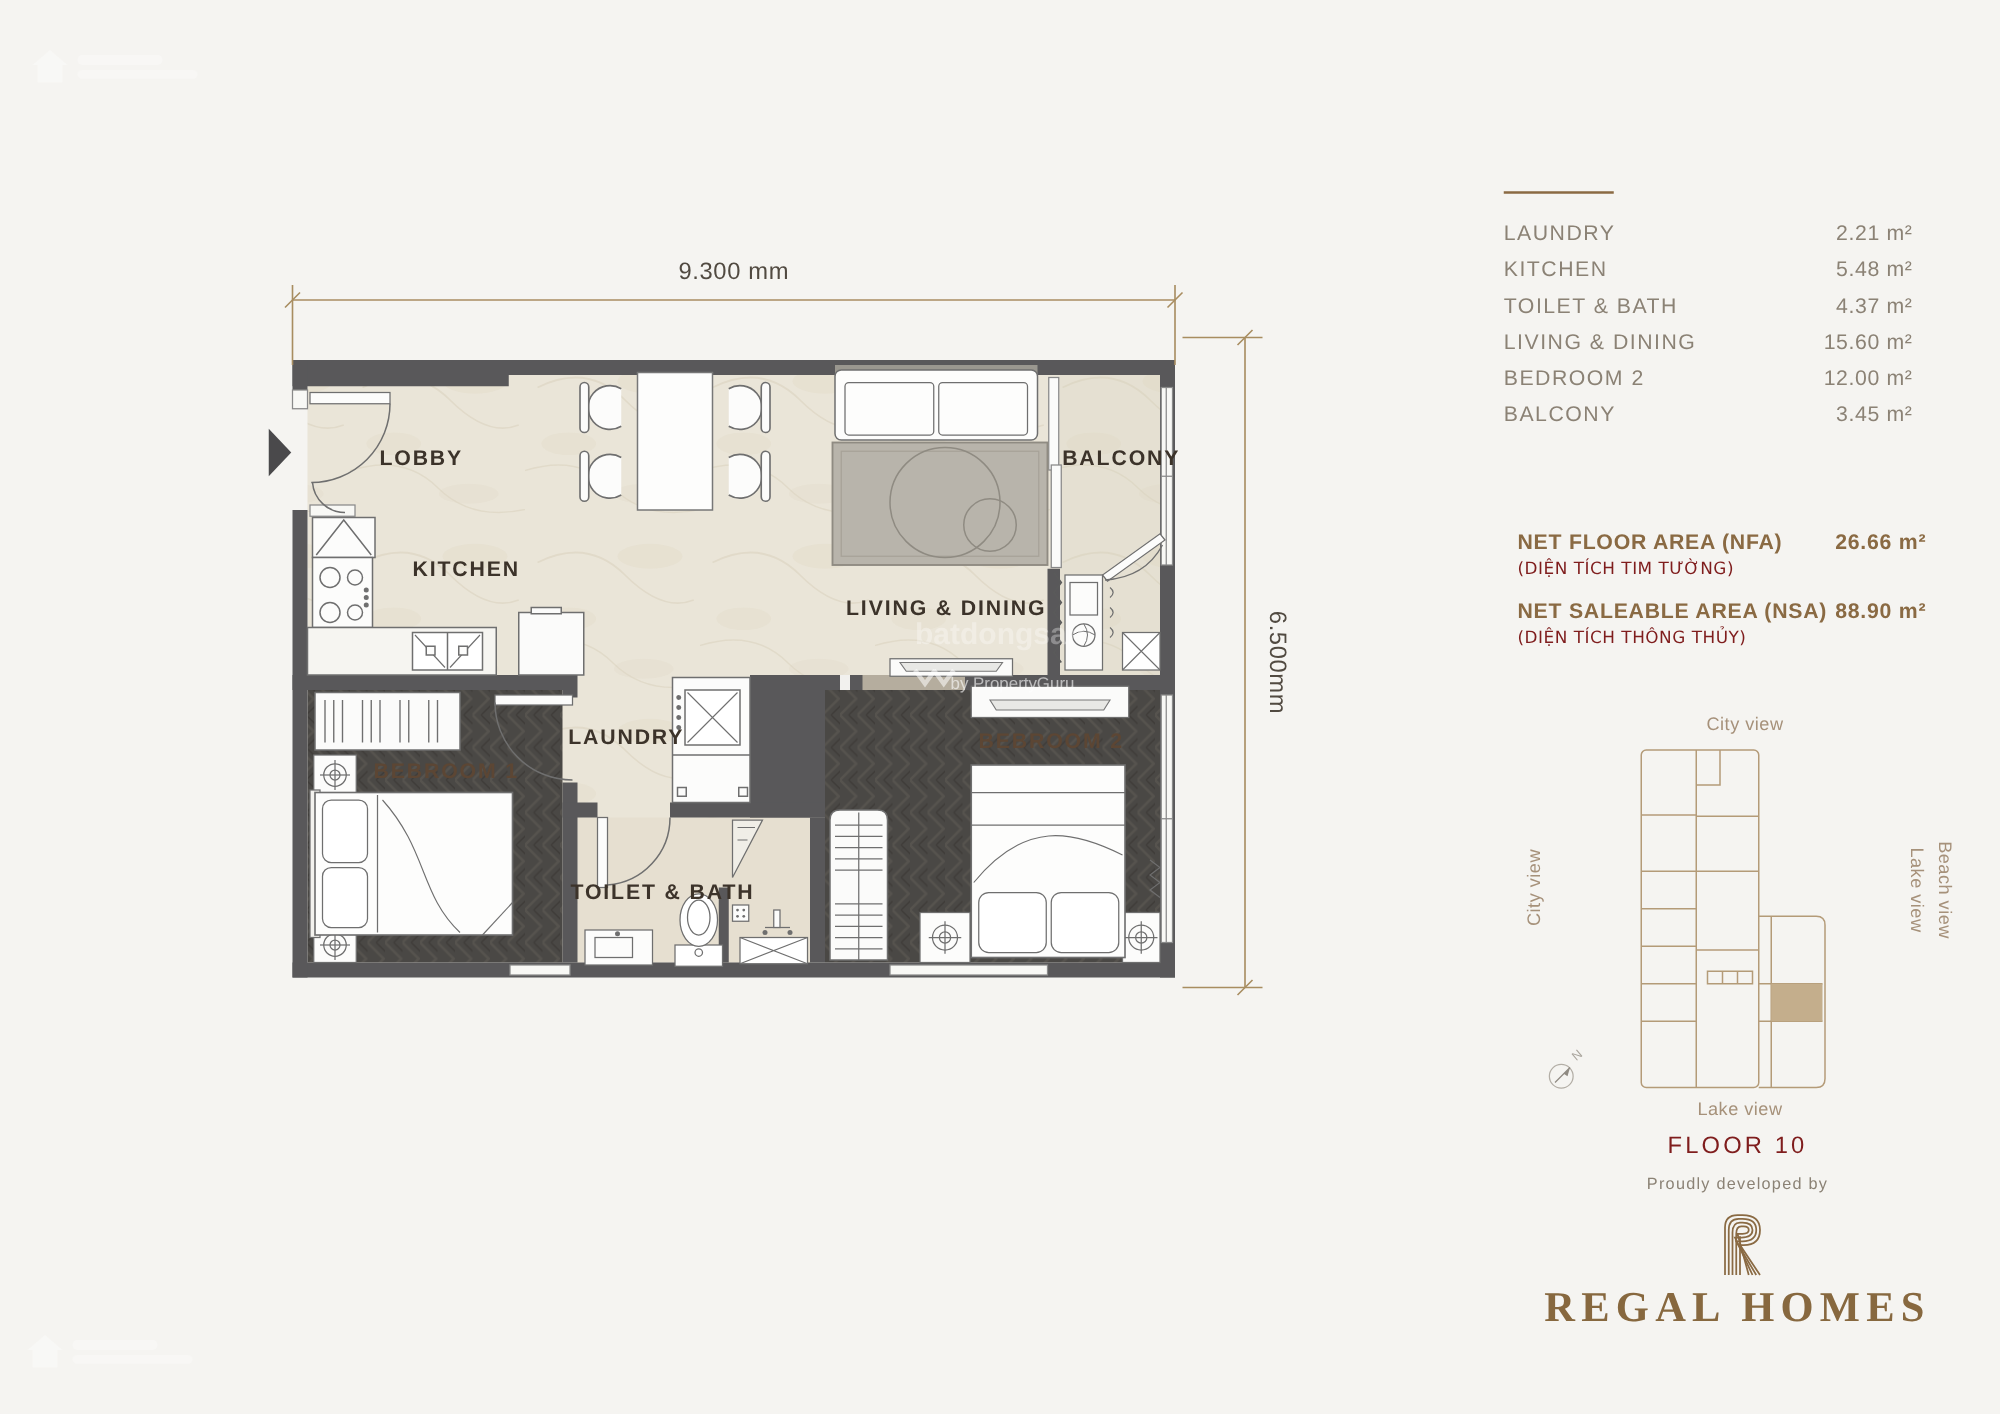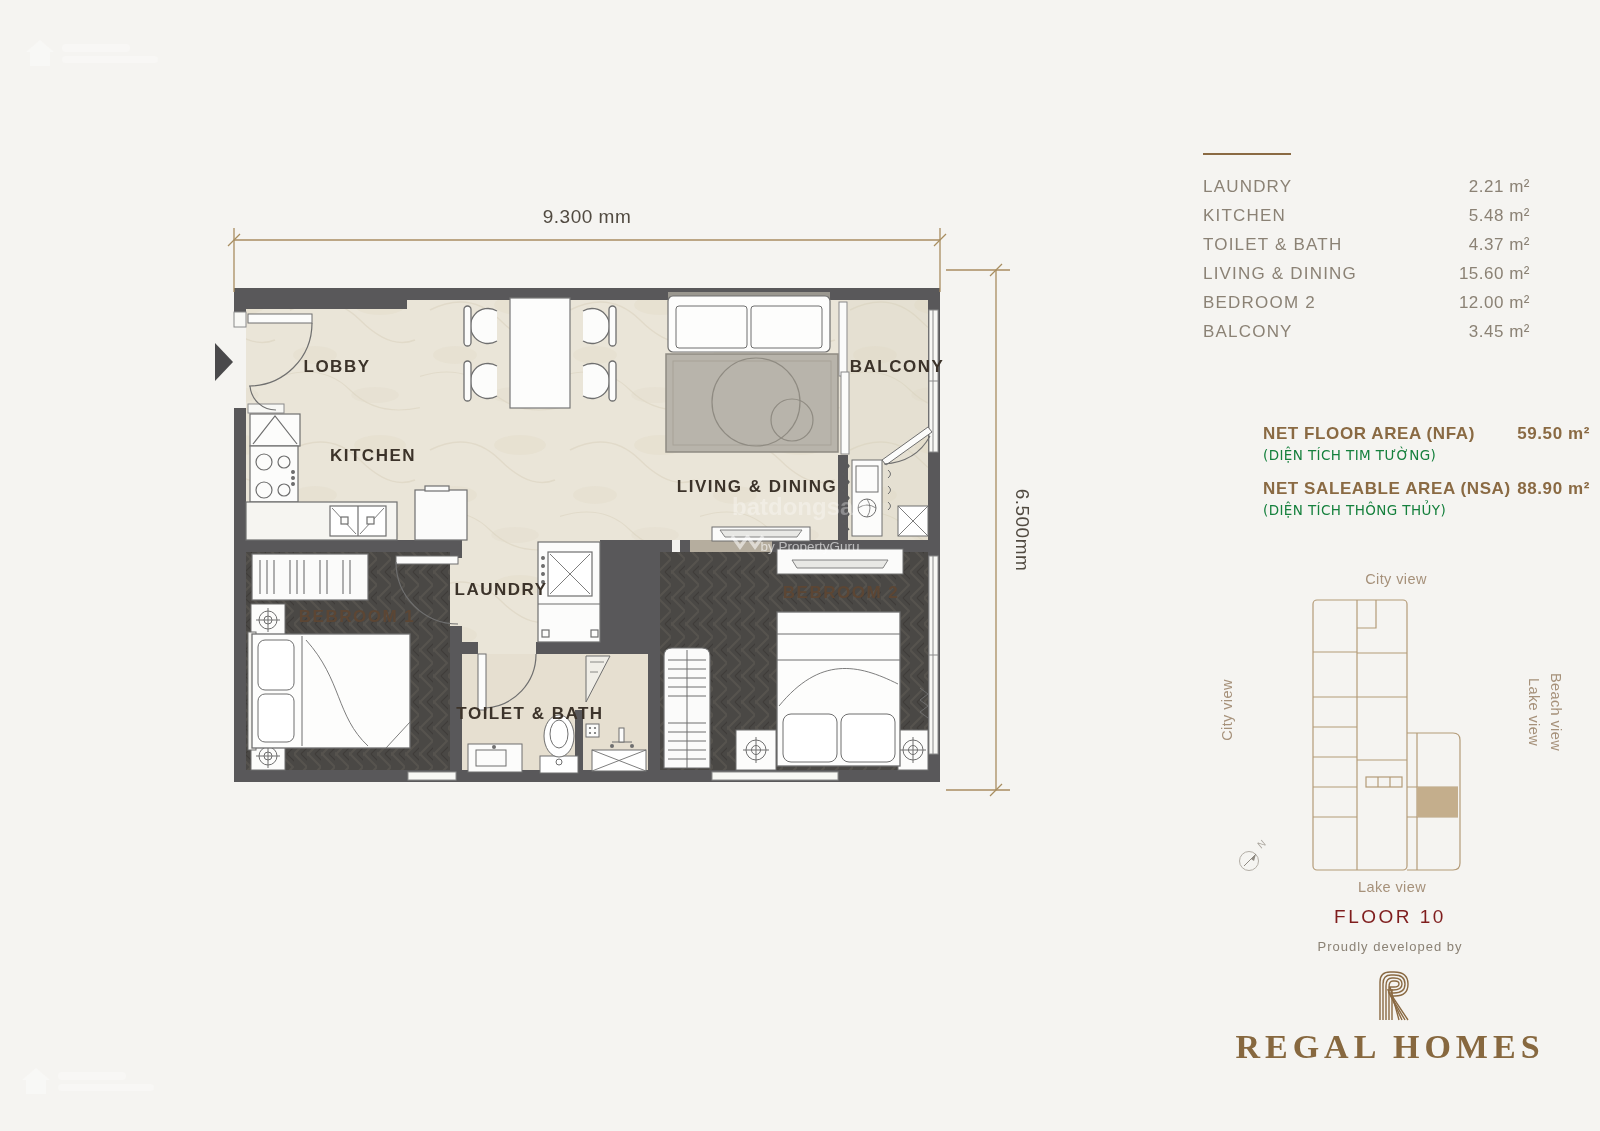--- a/index.html
+++ b/index.html
@@ -6,23 +6,23 @@
   body{width:1600px;height:1131px;background:#f5f4f1;font-family:"Liberation Sans",sans-serif;overflow:hidden;}
   #page{position:relative;width:1600px;height:1131px;background:#f5f4f1;}
   .abs{position:absolute;}
 
   
   .title{left:1203px;top:56px;width:360px;font-size:27px;font-weight:bold;color:#8a6a43;letter-spacing:1px;line-height:40px;}
   .rule{left:1203px;top:153px;width:88px;height:2px;background:#8a6a43;}
   .rooms{left:1203px;top:172px;width:327px;}
   .room-row{display:flex;justify-content:space-between;align-items:center;height:29px;font-size:17px;color:#8b8275;letter-spacing:1.2px;}
   .room-row .val{letter-spacing:.5px;}
-  .sumblock{left:1263px;width:327px;}
+  .sumblock{left:1214px;width:327px;}
   .sum-row{display:flex;justify-content:space-between;font-size:17px;font-weight:bold;color:#8a6a43;letter-spacing:.6px;}
-  .sum-sub{font-size:13.5px;color:#15803d;letter-spacing:.4px;margin-top:3px;font-family:"DejaVu Sans",sans-serif;}
+  .sum-sub{font-size:13.5px;color:#7f1d1d;letter-spacing:.4px;margin-top:3px;font-family:"DejaVu Sans",sans-serif;}
 
   .floor-label{left:1180px;top:906px;width:420px;text-align:center;font-size:19px;color:#7f1d1d;letter-spacing:2.5px;}
   .tagline{left:1180px;top:939px;width:420px;text-align:center;font-size:13px;color:#8b8275;letter-spacing:1px;}
   .devlogo{left:1180px;top:966px;width:420px;text-align:center;}
   .brand{left:1180px;top:1028px;width:420px;text-align:center;font-family:"Liberation Serif",serif;font-size:34px;font-weight:600;color:#87683f;letter-spacing:5px;}
 
   .corner-wm{opacity:.55;}
   svg text{font-family:"Liberation Sans",sans-serif;}
 </style>
 </head>
@@ -350,21 +350,21 @@
     </div>
     <div class="room-row">
       <span>BALCONY</span>
       <span class="val">3.45 m²</span>
     </div>
   </div>
 
   <div class="abs sumblock" style="top:424px">
     <div class="sum-row">
       <span>NET FLOOR AREA (NFA)</span>
-      <span>59.50 m²</span>
+      <span>26.66 m²</span>
     </div>
     <div class="sum-sub">(DIỆN TÍCH TIM TƯỜNG)</div>
   </div>
 
   <div class="abs sumblock" style="top:479px">
     <div class="sum-row">
       <span>NET SALEABLE AREA (NSA)</span>
       <span>88.90 m²</span>
     </div>
     <div class="sum-sub">(DIỆN TÍCH THÔNG THỦY)</div>

